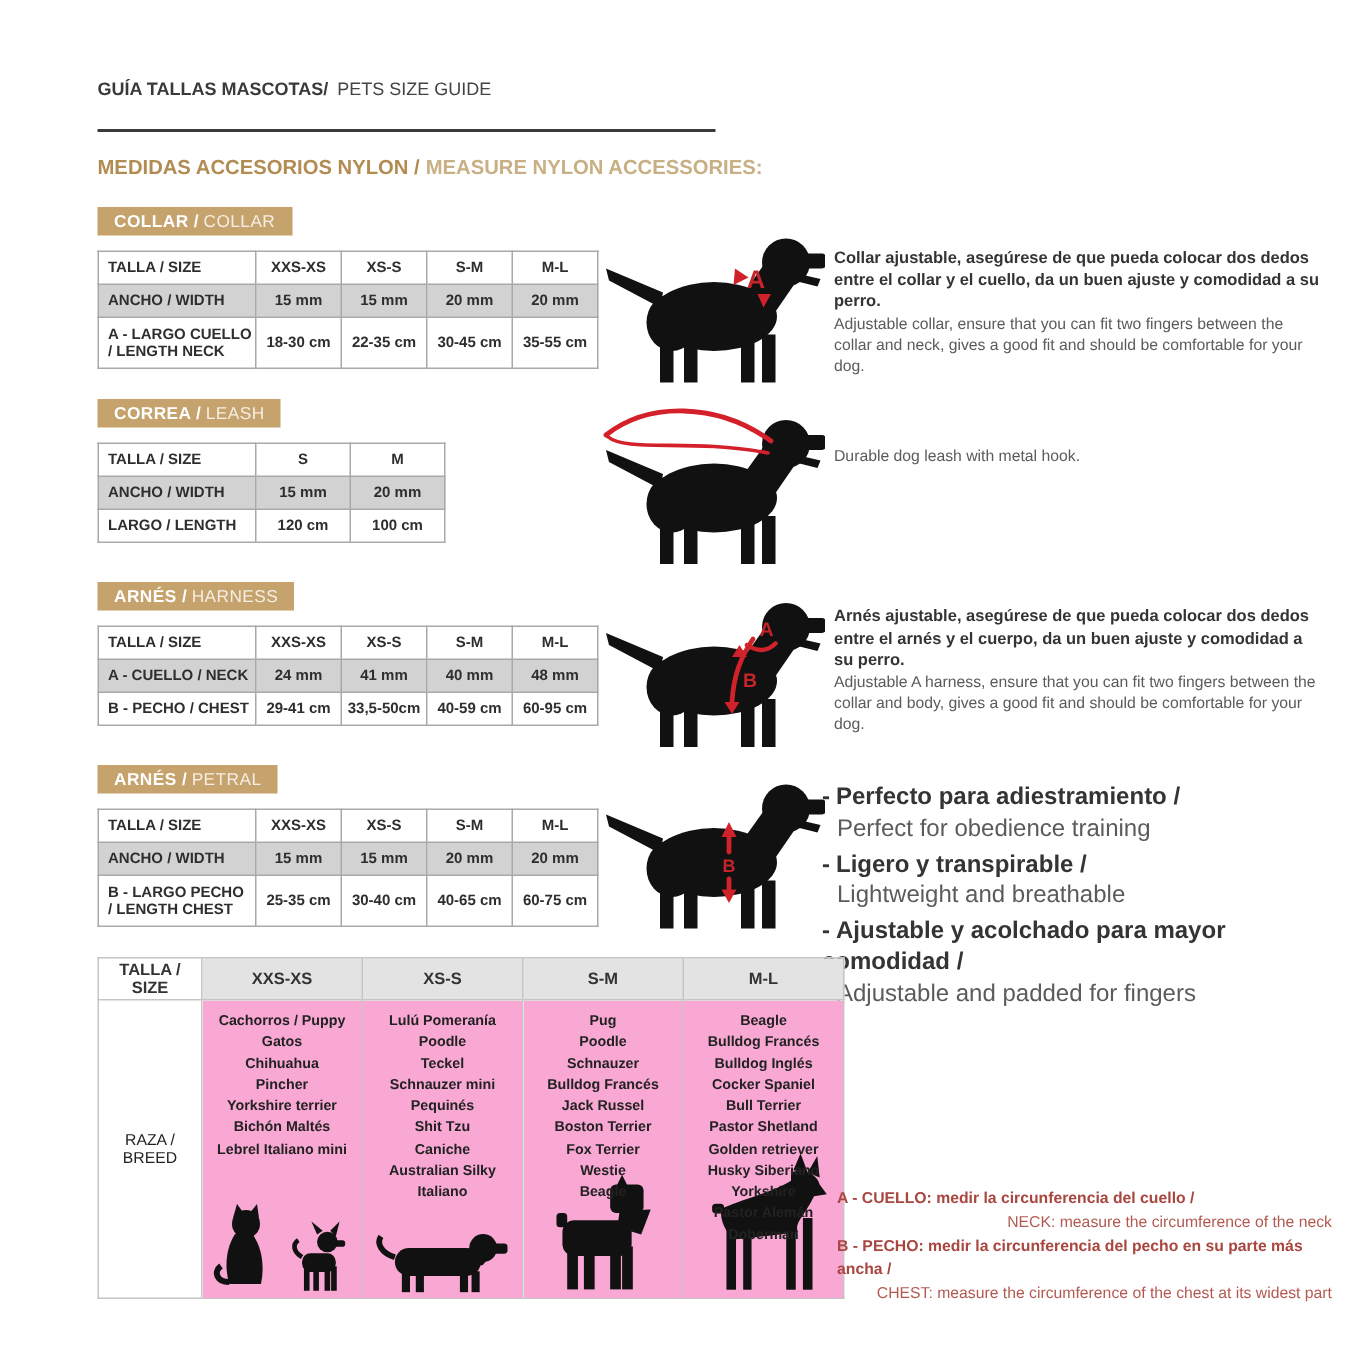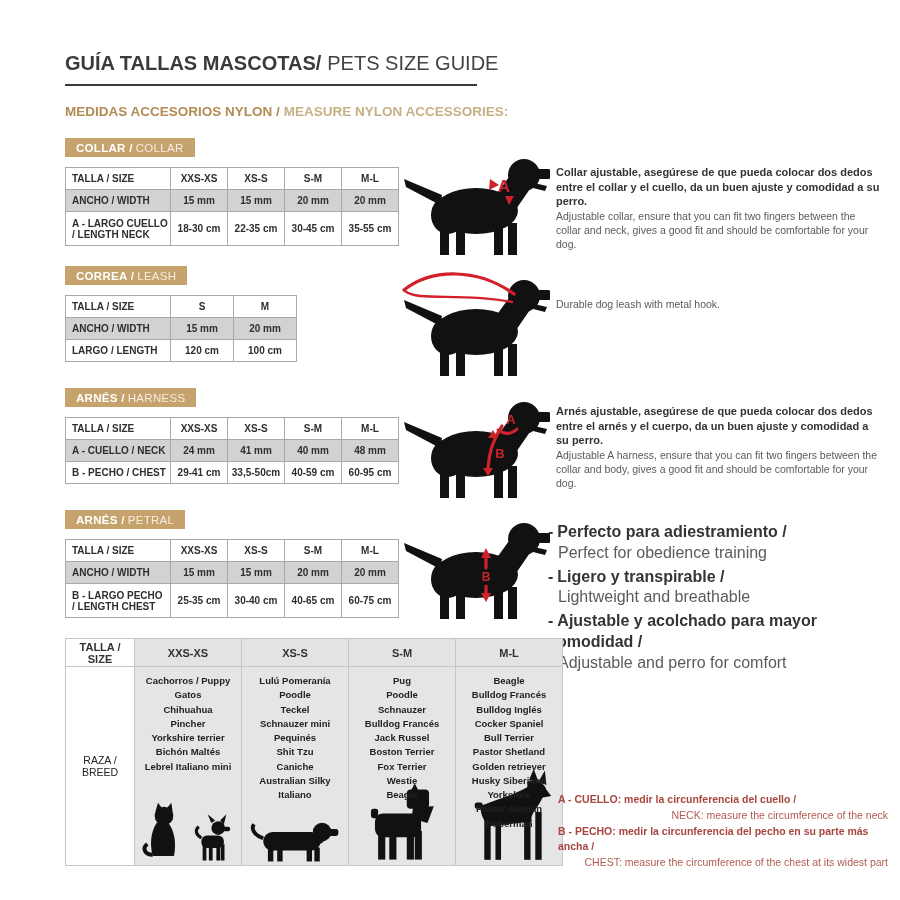--- a/index.html
+++ b/index.html
@@ -1,21 +1,21 @@
 <!DOCTYPE html>
 <html><head>
 <meta charset="utf-8">
 <style>
   html,body{margin:0;padding:0;background:#fff;}
   .page{position:relative;width:900px;height:900px;background:#ffffff;
         font-family:"Liberation Sans", sans-serif;overflow:hidden;color:#333;}
 
   
-  .title{position:absolute;left:65px;top:52px;font-size:20px;white-space:nowrap;
-         color:#3b3a38;border-bottom:2px solid #3b3a38;padding-bottom:9px;width:412px;}
+  .title{position:absolute;left:65px;top:52px;font-size:12px;white-space:nowrap;
+         color:#3b3a38;border-bottom:2px solid #3b3a38;padding-bottom:20px;width:412px;}
   .title .es{font-weight:bold;}
   .title .en{font-weight:normal;color:#454340;margin-left:6px;}
   .subtitle{position:absolute;left:65px;top:104px;font-size:13.5px;font-weight:bold;white-space:nowrap;}
   .subtitle .es{color:#b28c52;}
   .subtitle .en{color:#c8af84;margin-left:4px;}
 
   
   .badge{position:absolute;left:65px;background:#c6a26c;color:#fff;font-size:11.5px;
          font-weight:bold;padding:4px 11px 3px;letter-spacing:.3px;white-space:nowrap;}
   .badge .en{opacity:.82;font-weight:normal;margin-left:3px;}
@@ -42,21 +42,21 @@
   .bullets .item{margin-bottom:3px;}
   .bullets .es{font-weight:bold;color:#343433;}
   .bullets .dash{font-weight:bold;color:#343433;margin-right:4px;}
   .bullets .en{color:#5b5b5a;padding-left:10px;}
 
   
   table.breeds{position:absolute;left:65px;top:638px;border-collapse:collapse;font-size:10px;}
   table.breeds td{border:1px solid #c5c5c5;}
   .bhead{height:25px;text-align:center;font-weight:bold;font-size:11px;color:#333;background:#e3e3e3;}
   .bhead.corner{background:#fff;width:66px;}
-  .bcell{width:104px;height:196px;vertical-align:top;position:relative;background:#e5e5e5;}
+  .bcell{width:104px;height:196px;vertical-align:top;position:relative;background:#f9a8d4;}
   .blist{position:relative;z-index:1;padding-top:6px;text-align:center;font-weight:bold;
          font-size:9.5px;line-height:1.5;color:#222;}
   .bsil{position:absolute;z-index:0;bottom:2px;left:0;right:0;text-align:center;}
   .bsil svg{vertical-align:bottom;margin:0 3px;}
   .corner-body{text-align:center;vertical-align:middle;font-weight:normal;font-size:10.5px;
                white-space:pre-line;color:#222;background:#fff;}
 
   
   .notes{position:absolute;left:558px;top:792px;font-size:10.5px;line-height:1.5;width:330px;}
   .notes .es{font-weight:bold;color:#a8463f;display:block;}
@@ -266,21 +266,21 @@
     <div class="item">
       <span class="dash">-</span><span class="es">Perfecto para adiestramiento /</span>
       <div class="en">Perfect for obedience training</div>
     </div>
     <div class="item">
       <span class="dash">-</span><span class="es">Ligero y transpirable /</span>
       <div class="en">Lightweight and breathable</div>
     </div>
     <div class="item">
       <span class="dash">-</span><span class="es">Ajustable y acolchado para mayor comodidad /</span>
-      <div class="en">Adjustable and perro for comfort</div>
+      <div class="en">Adjustable and padded for fingers</div>
     </div>
   </div>
 
   <table class="breeds">
     <tbody>
         <tr>
       <td class="bhead corner">TALLA /  SIZE</td>
       <td class="bhead">XXS-XS</td>
       <td class="bhead">XS-S</td>
       <td class="bhead">S-M</td>

